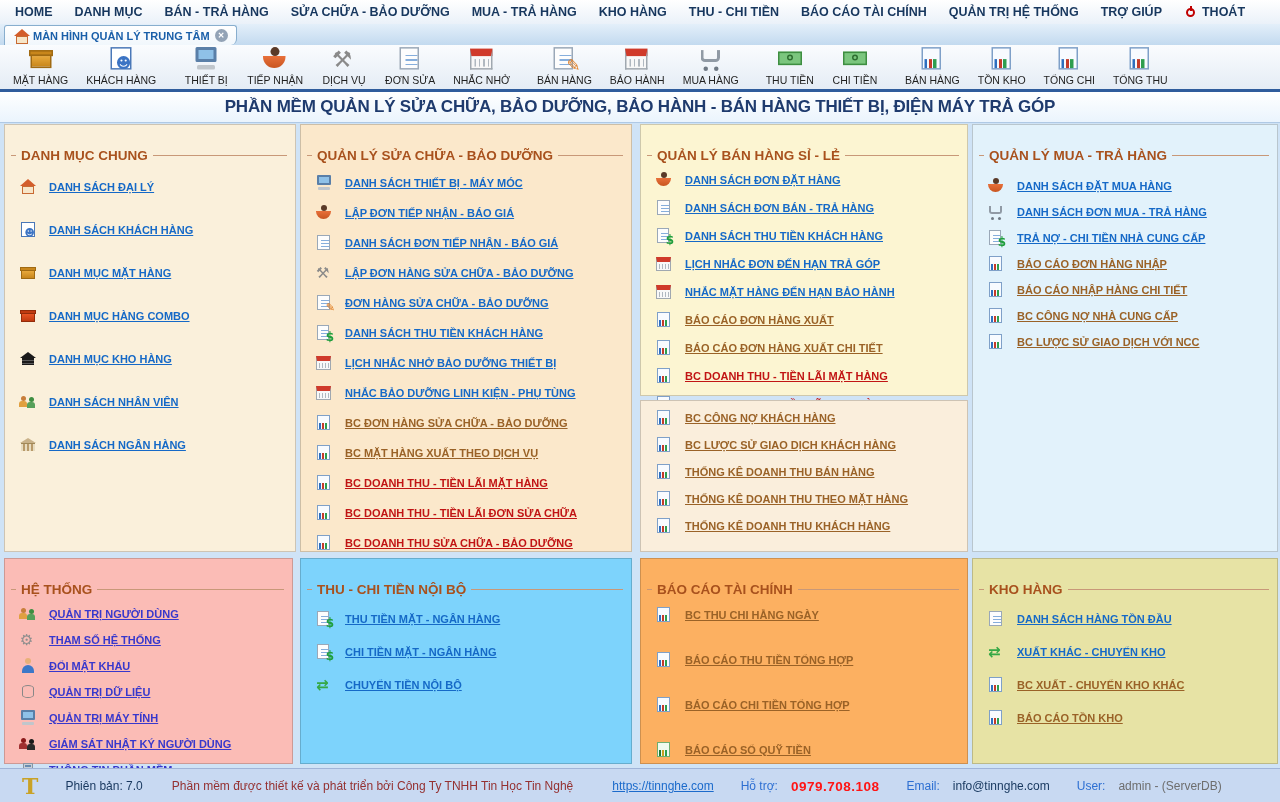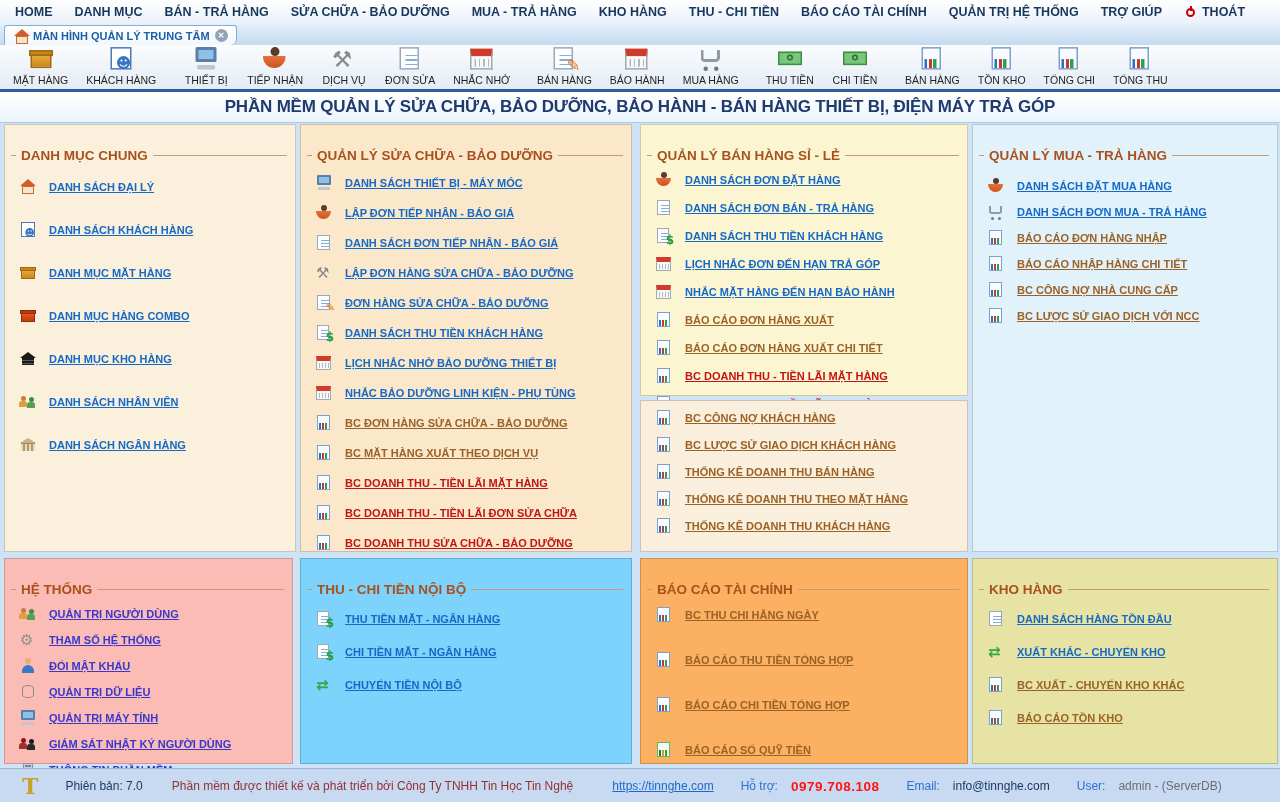--- a/index.html
+++ b/index.html
@@ -455,20 +455,24 @@
 
   <a class="row">
         <span class="ic ic-person-desk"></span>
         <span class="lbl c-blue">DANH SÁCH ĐẶT MUA HÀNG</span>
       </a>
       <a class="row">
         <span class="ic ic-cart"></span>
         <span class="lbl c-blue">DANH SÁCH ĐƠN MUA - TRẢ HÀNG</span>
       </a>
       <a class="row">
+        <span class="ic ic-doc-dollar"></span>
+        <span class="lbl c-blue">TRẢ NỢ - CHI TIỀN NHÀ CUNG CẤP</span>
+      </a>
+      <a class="row">
         <span class="ic ic-chart"></span>
         <span class="lbl c-brown">BÁO CÁO ĐƠN HÀNG NHẬP</span>
       </a>
       <a class="row">
         <span class="ic ic-chart"></span>
         <span class="lbl c-brown">BÁO CÁO NHẬP HÀNG CHI TIẾT</span>
       </a>
       <a class="row">
         <span class="ic ic-chart"></span>
         <span class="lbl c-brown">BC CÔNG NỢ NHÀ CUNG CẤP</span>

